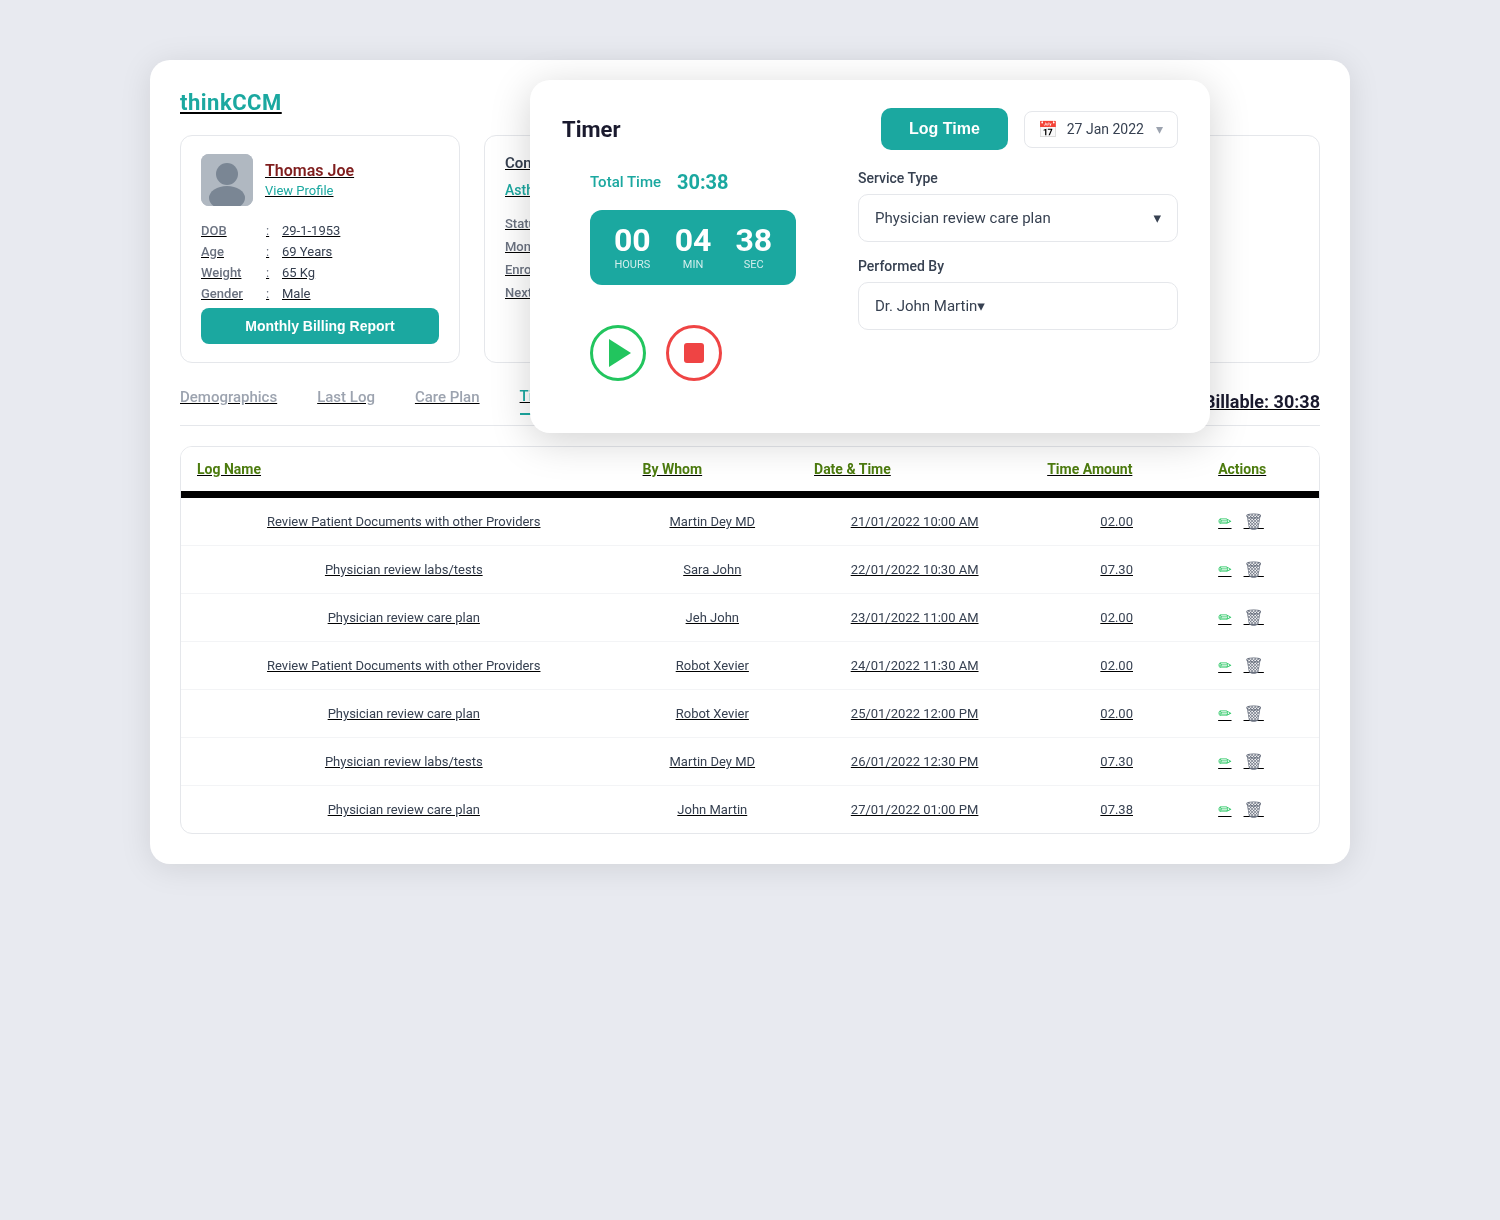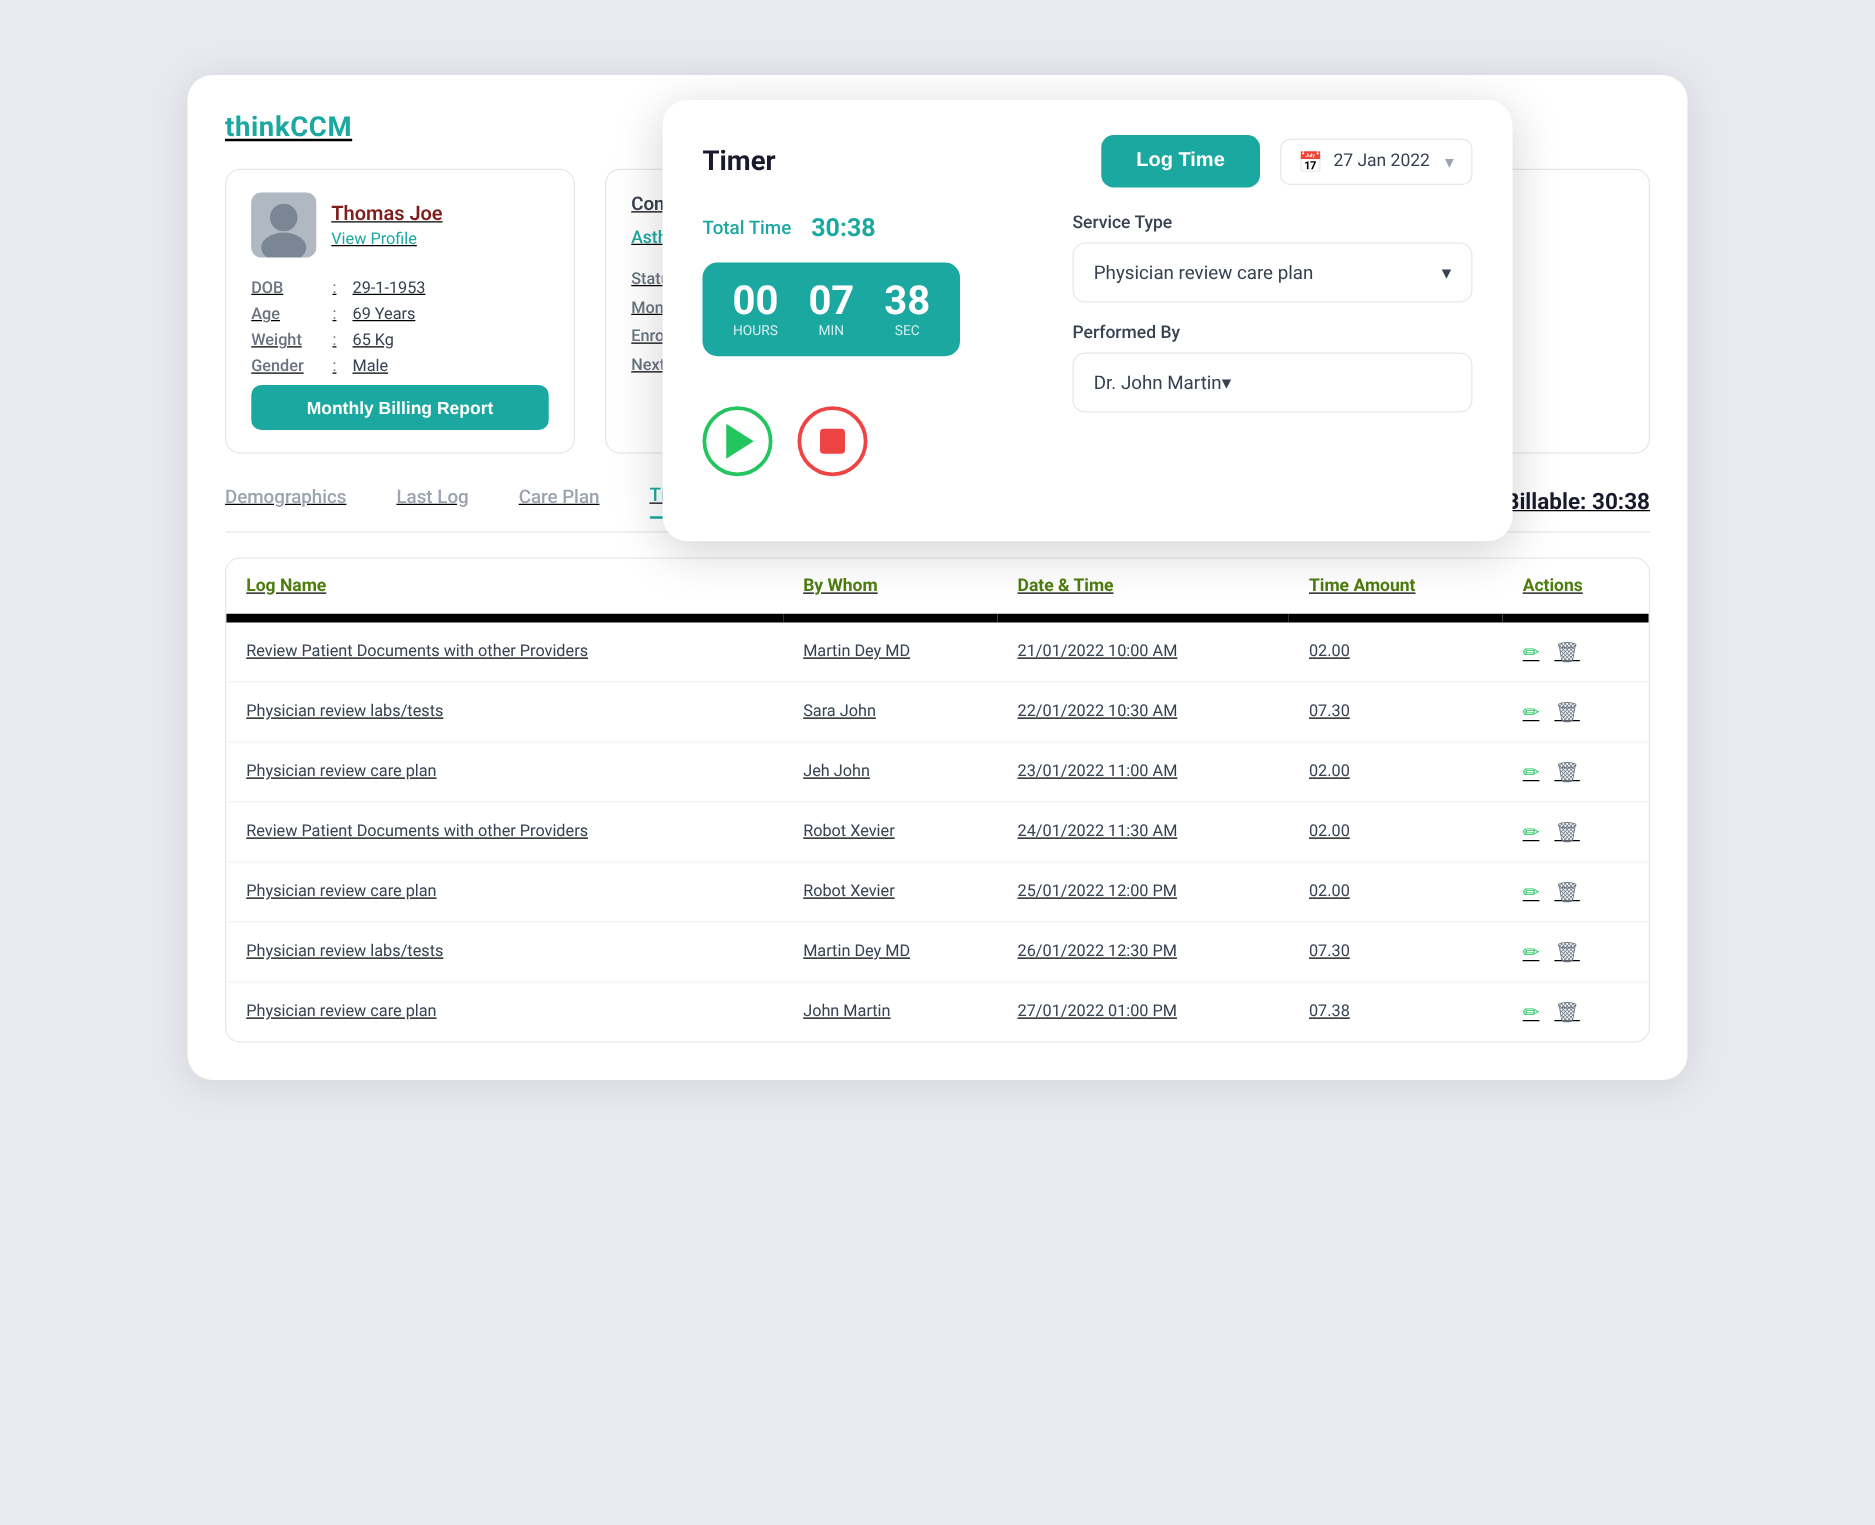--- a/index.html
+++ b/index.html
@@ -232,20 +232,21 @@
       padding: 14px 16px;
       background: #fff;
       border-bottom: 7px solid #000000;
     }
 
     .log-table td {
       padding: 14px 16px;
       font-size: 13px;
       color: #374151;
       border-bottom: 1px solid #f3f4f6;
+      text-align: center;
     }
 
     .log-table tr:last-child td {
       border-bottom: none;
     }
 
     .action-icons {
       display: flex;
       gap: 12px;
       align-items: center;
@@ -480,20 +481,21 @@
       display: flex;
       align-items: center;
       cursor: pointer;
       background: #fff;
     }
 
     
     .timer-body {
       display: flex;
       gap: 32px;
+      margin-left: 28px;
     }
 
     .timer-left {
       flex: 1;
     }
 
     .timer-right {
       width: 320px;
       flex-shrink: 0;
     }
@@ -724,21 +726,21 @@
         </div>
 
         <div style="margin-bottom: 20px;">
           <div class="timer-display">
             <div class="timer-block">
               <span class="timer-num">00</span>
               <span class="timer-unit">Hours</span>
             </div>
             <span class="timer-separator"></span>
             <div class="timer-block">
-              <span class="timer-num">07</span>
+              <span class="timer-num">04</span>
               <span class="timer-unit">Min</span>
             </div>
             <span class="timer-separator"></span>
             <div class="timer-block">
               <span class="timer-num">38</span>
               <span class="timer-unit">Sec</span>
             </div>
           </div>
         </div>
 

